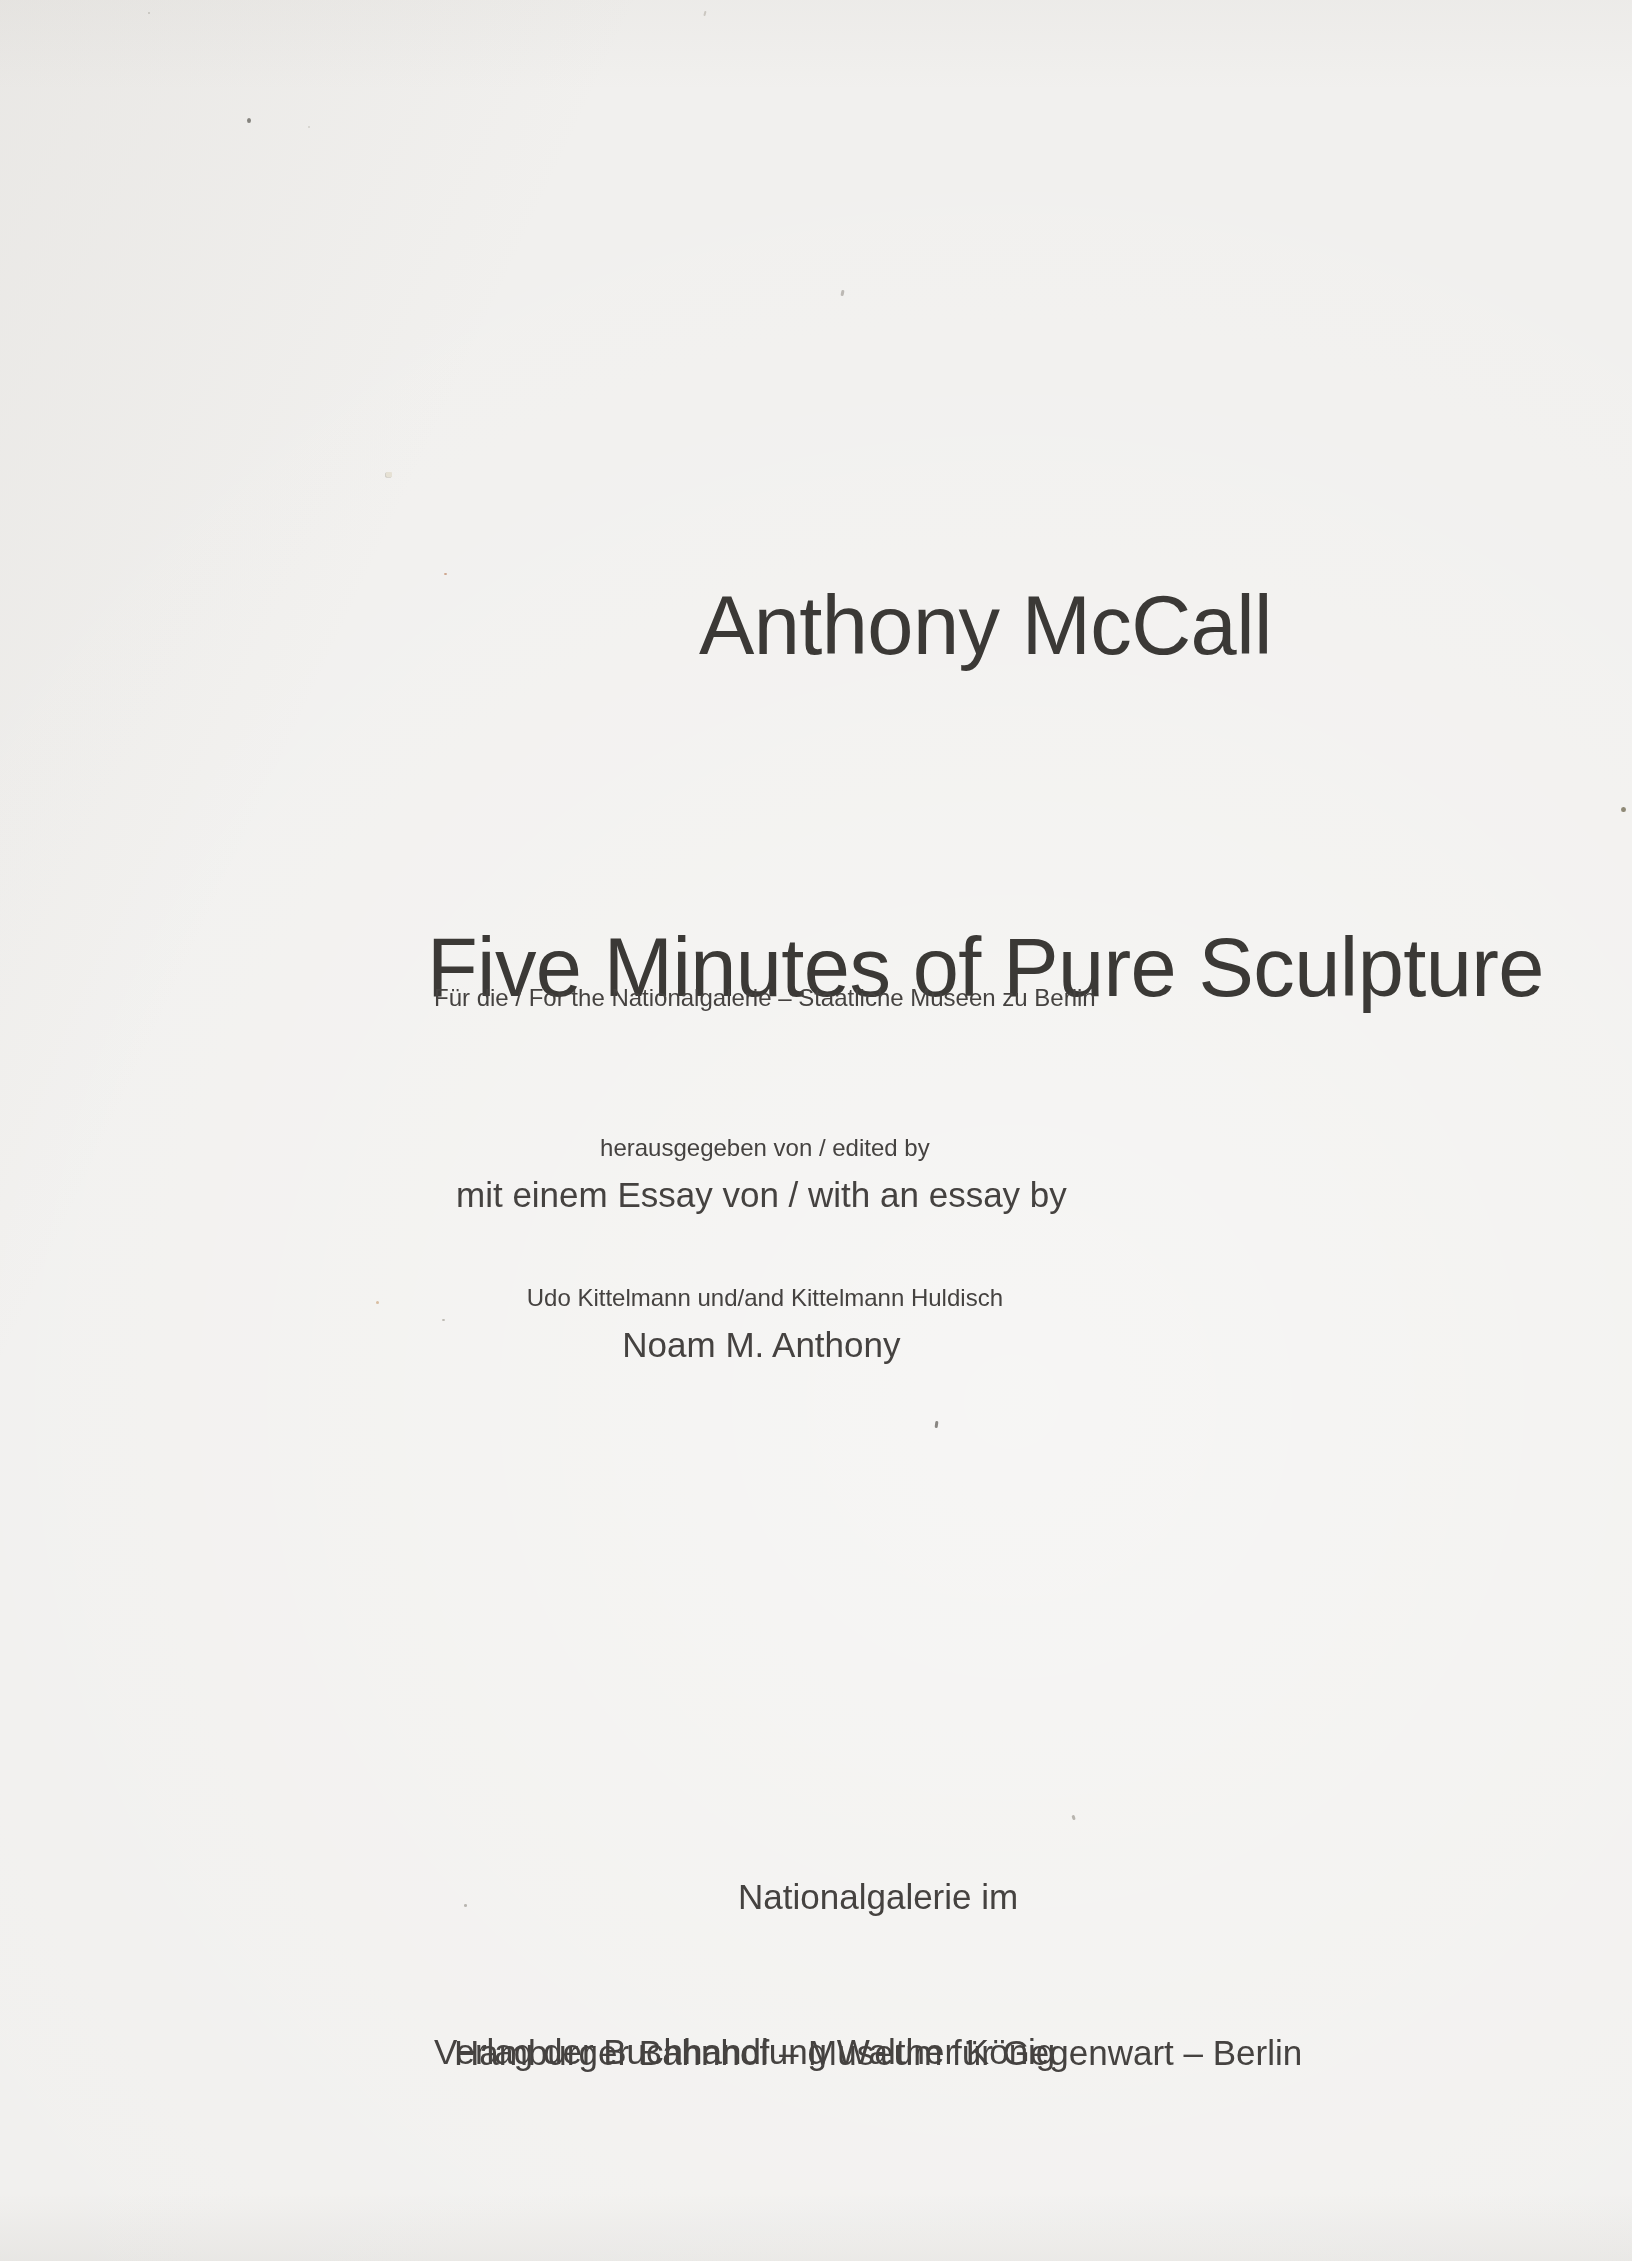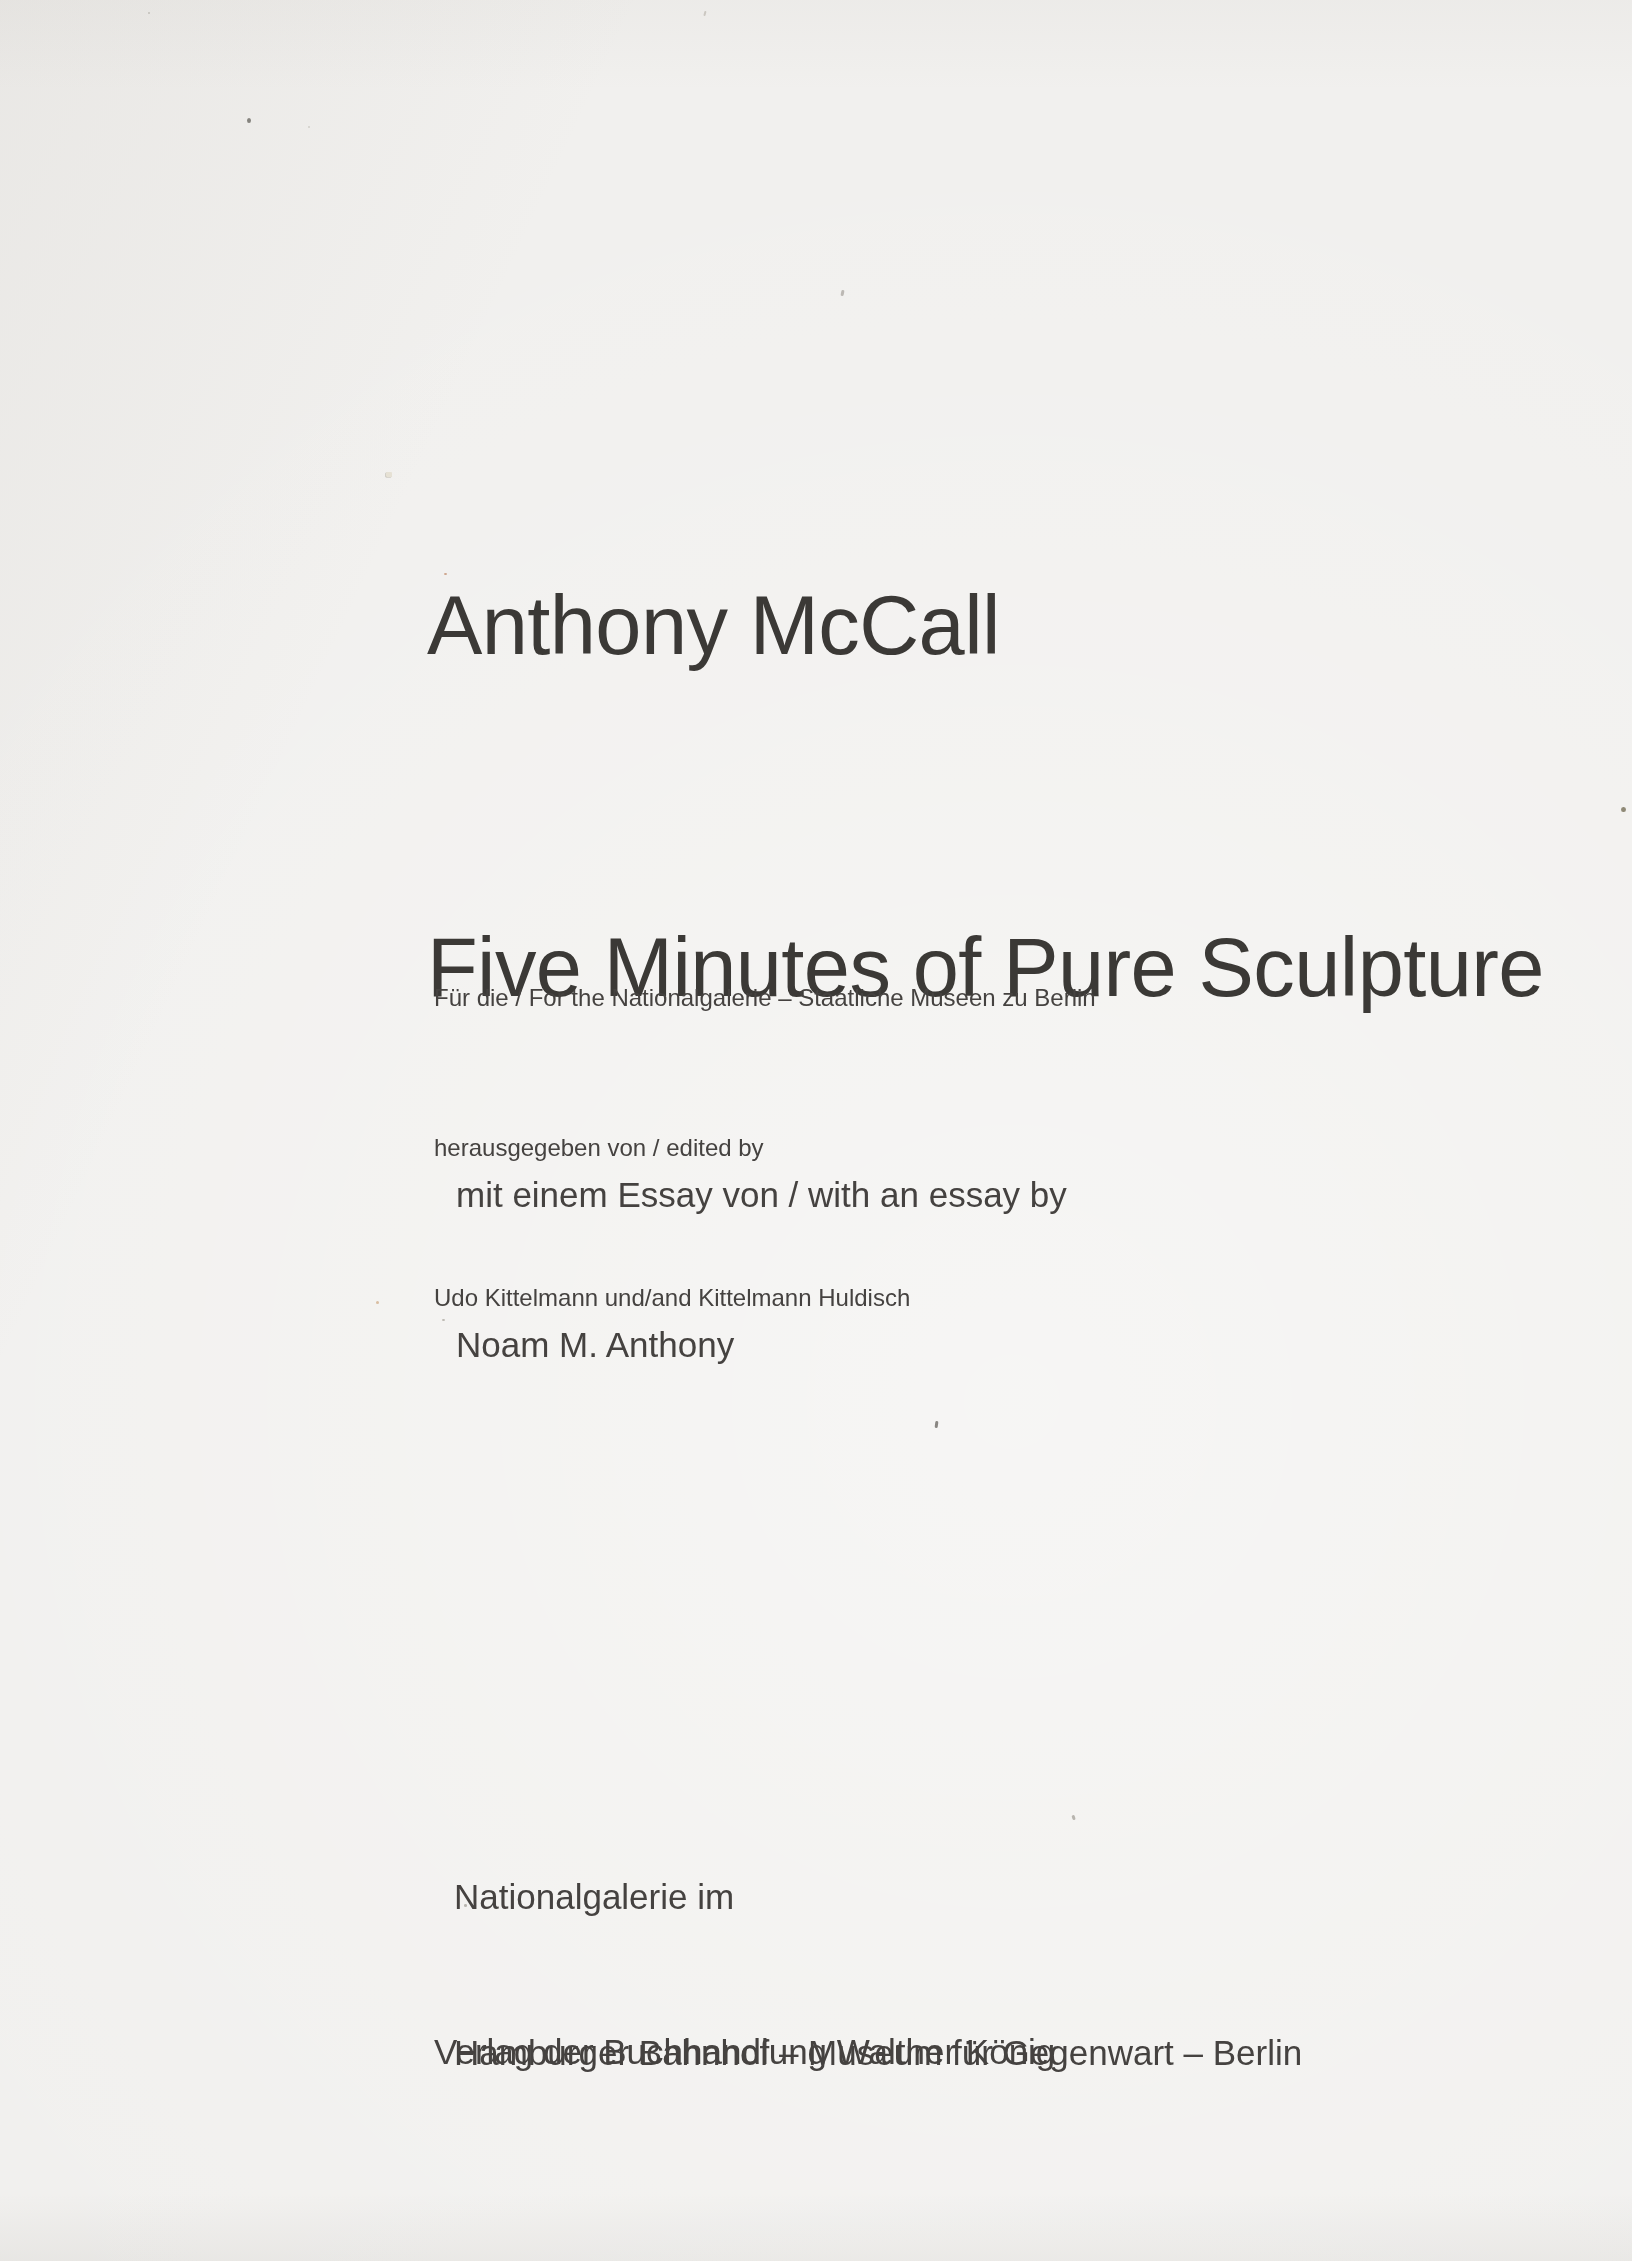--- a/index.html
+++ b/index.html
@@ -15,20 +15,21 @@
   .page {
     position: relative;
     width: 1632px;
     height: 2261px;
     background-color: #f1f0ee;
     background-image:
       linear-gradient(115deg, rgba(178,172,164,0.12) 0%, rgba(178,172,164,0) 24%),
       radial-gradient(140% 100% at 62% 62%, rgba(255,255,255,0.38) 0%, rgba(255,255,255,0) 58%),
       linear-gradient(0deg, rgba(150,145,138,0.10) 0%, rgba(150,145,138,0) 3%),
       linear-gradient(180deg, rgba(160,155,147,0.06) 0%, rgba(160,155,147,0) 4%);
+    text-align: center;
   }
   .txt {
     position: absolute;
     white-space: pre;
     -webkit-font-smoothing: antialiased;
   }
   .title-block {
     left: 427px;
     top: 341px;
     font-size: 83px;

